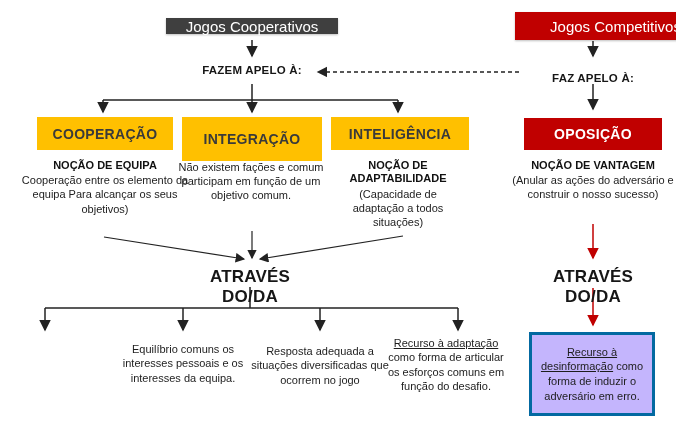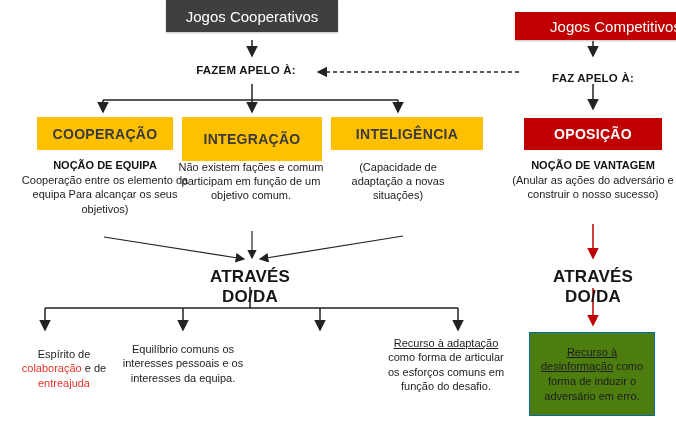--- a/index.html
+++ b/index.html
@@ -30,21 +30,21 @@
   .notion{font-size:11px;font-weight:700;color:#111;line-height:1.22;}
   .desc{font-size:11px;line-height:1.28;color:#222;margin-top:1px;}
 
   .through{font-size:17px;font-weight:600;letter-spacing:.2px;color:#161616;}
 
   .outcome{font-size:11px;line-height:1.3;color:#1d1d1d;}
   .red-txt{color:#E2352B;}
   .und{text-decoration:underline;}
 
   .cream-box{
-    background:#4d7c0f;border:1px solid #0369a1;
+    background:#c4b5fd;border:3px solid #0369a1;
     font-size:11px;line-height:1.32;color:#1d1d1d;
     display:flex;align-items:center;justify-content:center;text-align:center;
     padding:6px 4px;box-sizing:border-box;
   }
 </style>
 </head>
 <body>
 
 <div id="canvas">
 
@@ -93,70 +93,66 @@
       <line x1="320" y1="308" x2="320" y2="330" marker-end="url(#ab)"></line>
       <line x1="458" y1="308" x2="458" y2="330" marker-end="url(#ab)"></line>
     </g>
 
     <g stroke="#C00000" stroke-width="1.5" fill="none">
       <line x1="593" y1="224" x2="593" y2="258" marker-end="url(#ar)"></line>
       <line x1="593" y1="288" x2="593" y2="325" marker-end="url(#ar)"></line>
     </g>
   </svg>
 
-  <div class="abs hdr hdr-gray" style="left:166px;top:0;width:172px;height:32px;">
+  <div class="abs hdr hdr-gray" style="left:166px;top:18px;width:172px;height:16px;">
     <span>Jogos Cooperativos</span>
   </div>
   <div class="abs hdr hdr-red" style="left:515px;top:12px;width:153px;height:28px;">
     <span>Jogos Competitivos</span>
   </div>
 
-  <div class="abs ctr appeal" style="left:164px;top:64px;width:164px;">FAZEM APELO À:</div>
+  <div class="abs ctr appeal" style="left:170px;top:64px;width:164px;">FAZEM APELO À:</div>
   <div class="abs ctr appeal" style="left:523px;top:72px;width:140px;">FAZ APELO À:</div>
 
   <div class="abs branch" style="left:37px;top:117px;width:136px;height:33px;">
     <span>COOPERAÇÃO</span>
   </div>
   <div class="abs branch" style="left:182px;top:117px;width:140px;height:44px;">
     <span>INTEGRAÇÃO</span>
   </div>
-  <div class="abs branch" style="left:331px;top:117px;width:152px;height:33px;">
+  <div class="abs branch" style="left:331px;top:117px;width:138px;height:33px;">
     <span>INTELIGÊNCIA</span>
   </div>
   <div class="abs branch branch-red" style="left:524px;top:118px;width:138px;height:32px;">
     <span>OPOSIÇÃO</span>
   </div>
 
   <div class="abs ctr" style="left:19px;top:159px;width:172px;">
     <div class="notion">NOÇÃO DE EQUIPA</div>
     <div class="desc">Cooperação entre os elemento da equipa Para alcançar os seus objetivos)</div>
   </div>
   <div class="abs ctr" style="left:172px;top:159px;width:158px;">
     <div class="desc">Não existem fações e comum participam em função de um objetivo comum.</div>
   </div>
   <div class="abs ctr" style="left:333px;top:159px;width:130px;">
-    <div class="desc">(Capacidade de adaptação a novas situações)</div>
+    <div class="notion">NOÇÃO DE ADAPTABILIDADE</div>
+    <div class="desc">(Capacidade de adaptação a todos situações)</div>
   </div>
   <div class="abs ctr" style="left:508px;top:159px;width:170px;">
     <div class="notion">NOÇÃO DE VANTAGEM</div>
     <div class="desc">(Anular as ações do adversário e construir o nosso sucesso)</div>
   </div>
 
   <div class="abs ctr through" style="left:180px;top:267px;width:140px;">ATRAVÉS DO/DA</div>
   <div class="abs ctr through" style="left:523px;top:267px;width:140px;">ATRAVÉS DO/DA</div>
 
-  <div class="abs ctr outcome" style="left:8px;top:347px;width:112px;">
-    <span>Espírito de</span><br>
-    <span class="red-txt">colaboração</span>
-    <span>e de</span><br>
-    <span class="red-txt">entreajuda</span>
-  </div>
 
   <div class="abs ctr outcome" style="left:115px;top:342px;width:136px;">Equilíbrio comuns os interesses pessoais e os interesses da equipa.</div>
 
+  <div class="abs ctr outcome" style="left:250px;top:344px;width:140px;">Resposta adequada a situações diversificadas que ocorrem no jogo</div>
 
   <div class="abs ctr outcome" style="left:383px;top:336px;width:126px;">
     <span class="und">Recurso à adaptação</span>
     <span>como forma de articular os esforços comuns em função do desafio.</span>
   </div>
 
   <div class="abs cream-box" style="left:529px;top:332px;width:126px;height:84px;">
     <div>
       <span class="und">Recurso à desinformação</span>
       <span>como forma de induzir o adversário em erro.</span>

